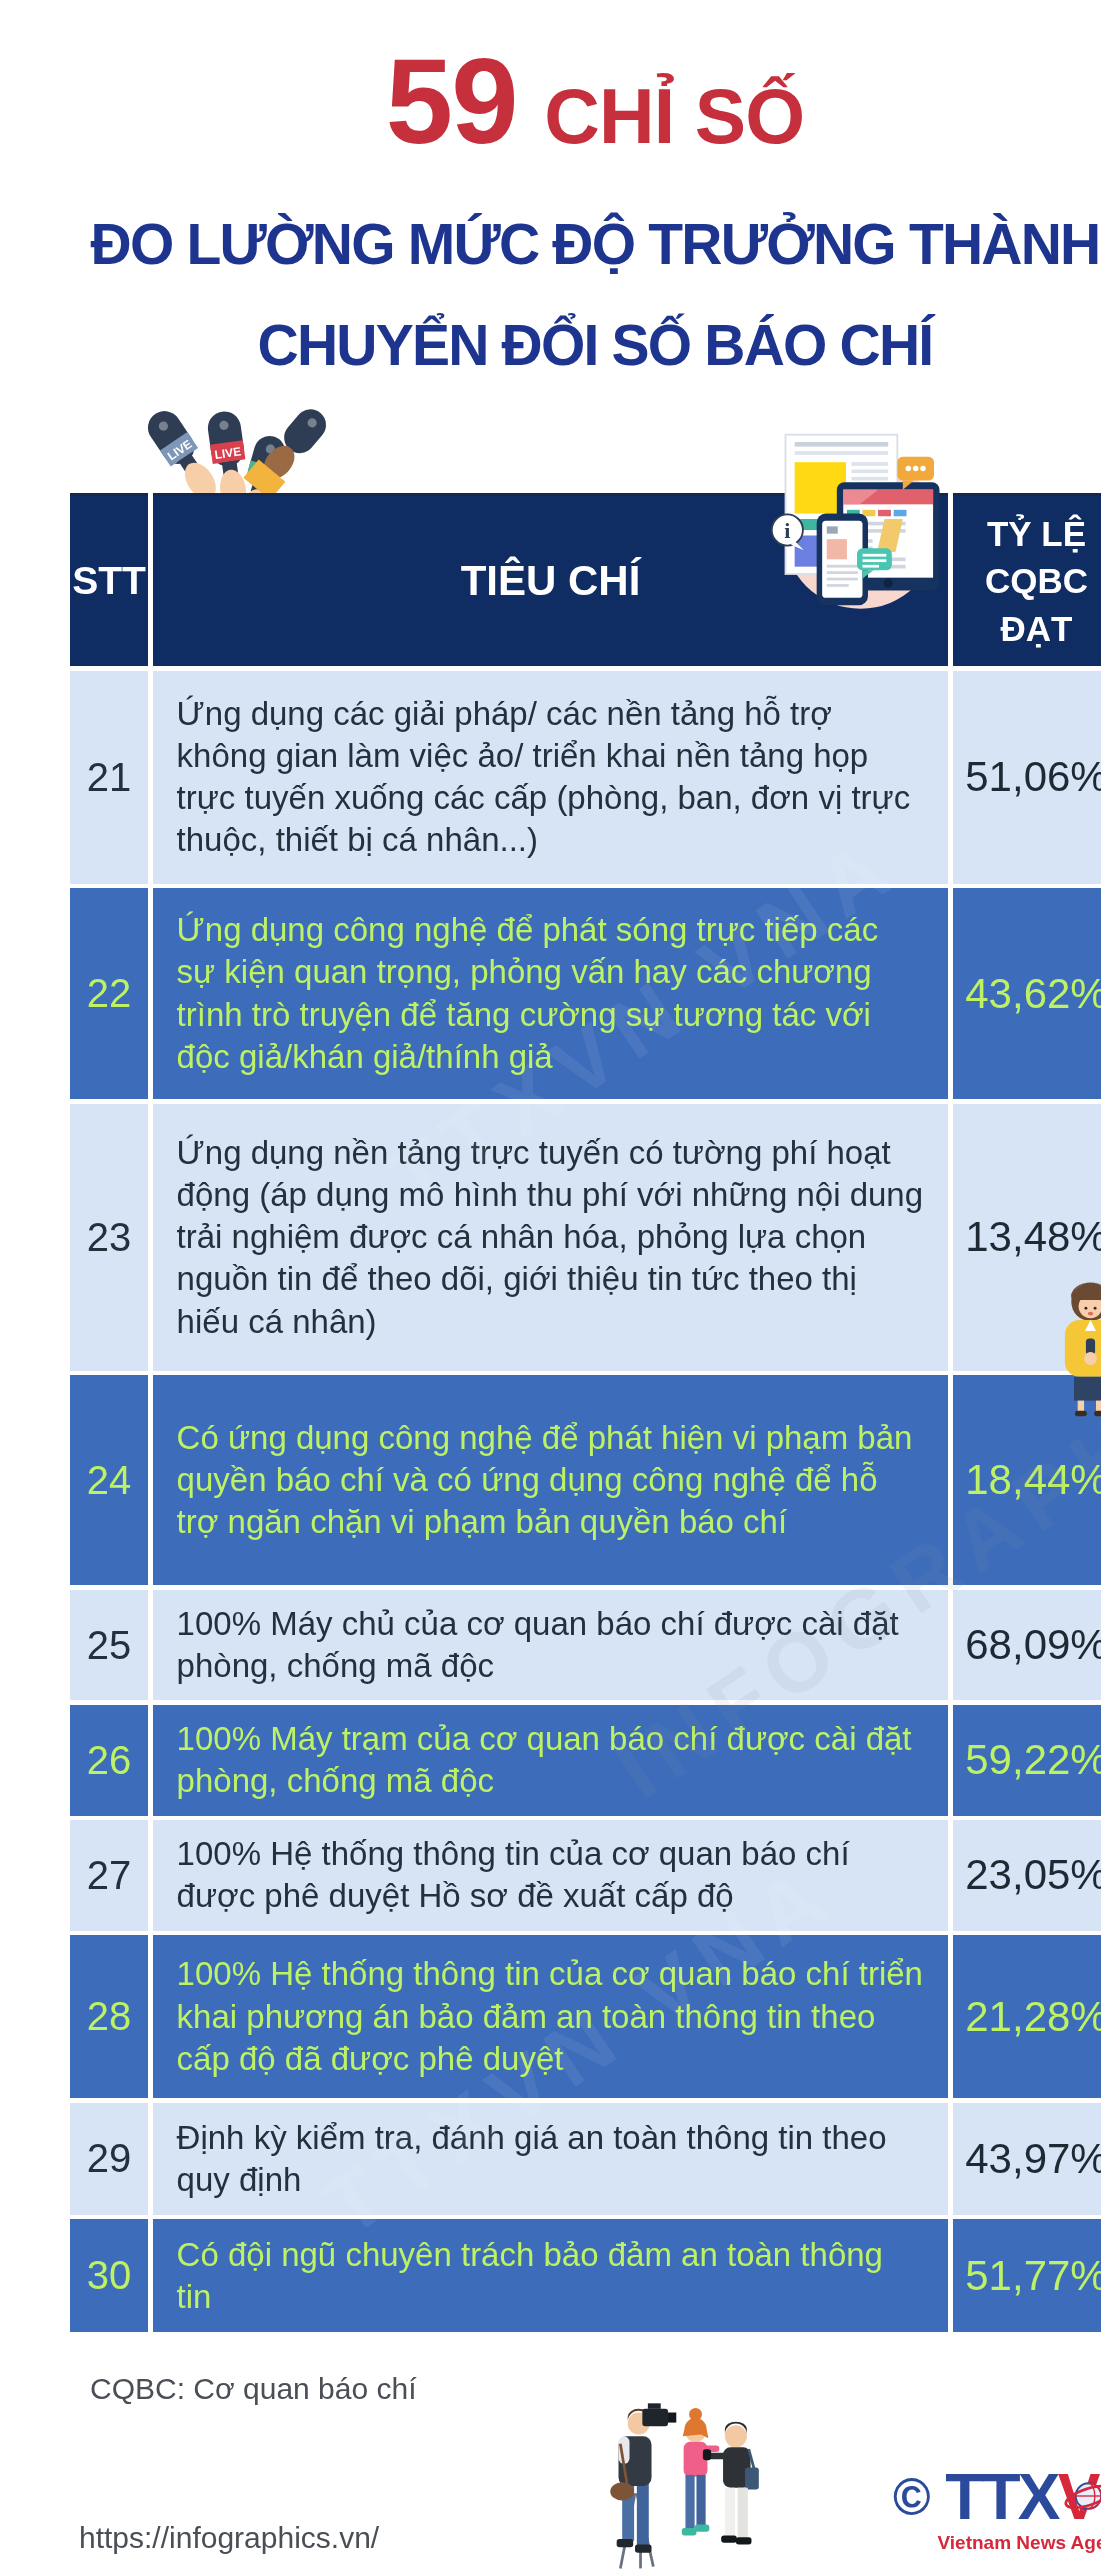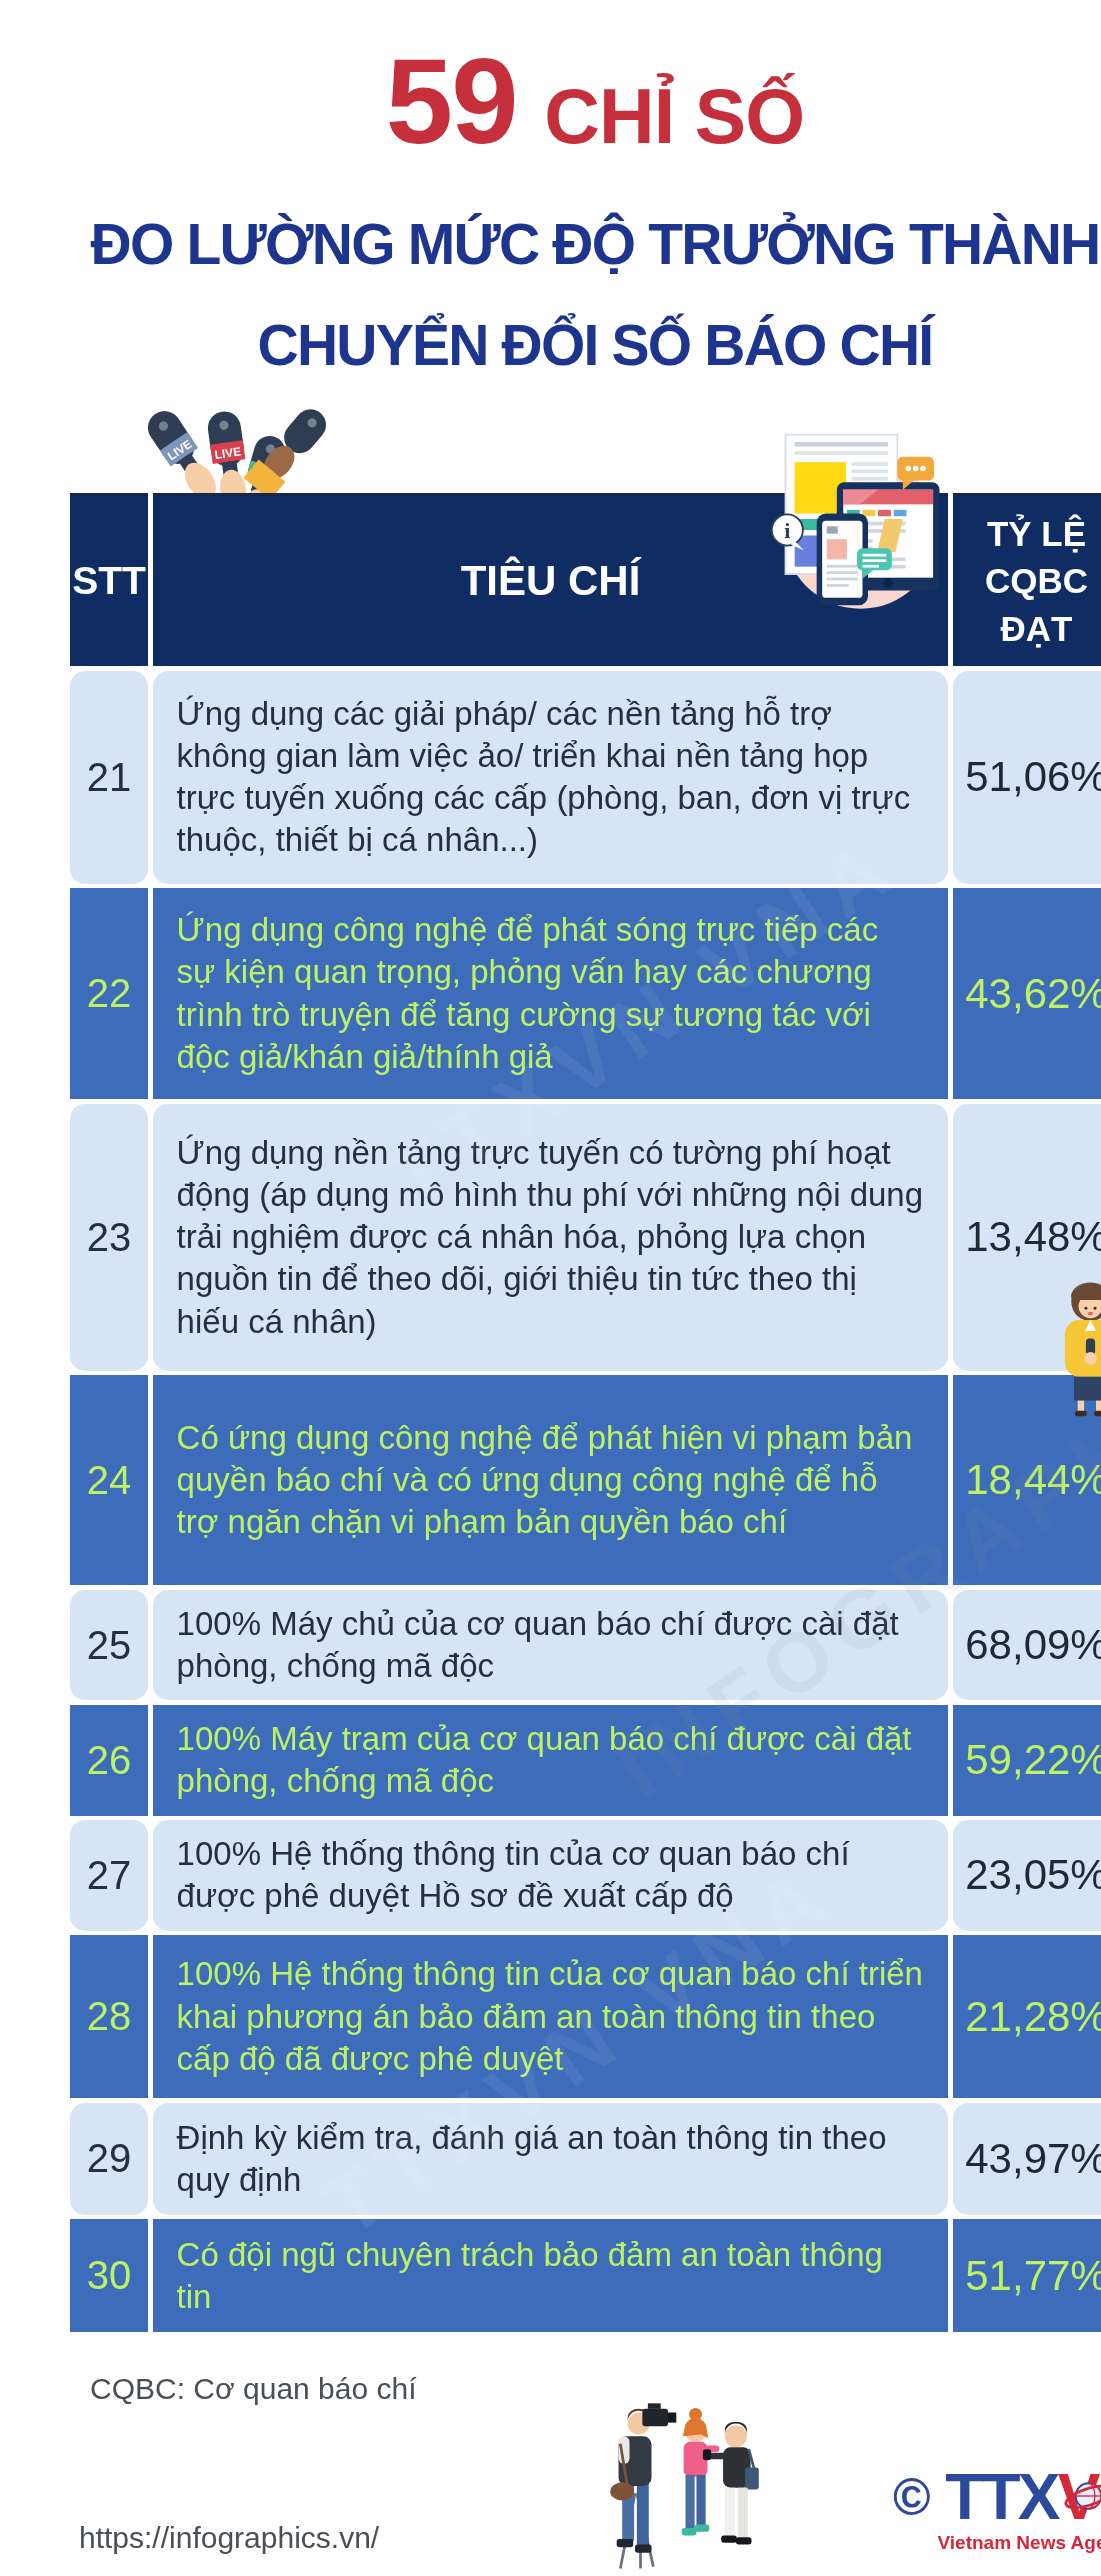--- a/index.html
+++ b/index.html
@@ -19,21 +19,21 @@
   .row{display:grid;grid-template-columns:78px 1fr 167px;gap:4.6px;margin-bottom:4.6px;}
   .cell{display:flex;align-items:center;}
   .header-row .cell{background:#0f2c63;color:#ffffff;font-weight:bold;border-top:3.7px solid #15274a;}
   .header-row{min-height:173px;}
   .header-row .stt{font-size:39px;justify-content:center;}
   .header-row .crit{font-size:42px;justify-content:center;padding:0;}
   .header-row .rate{font-size:35px;line-height:1.35;justify-content:center;text-align:center;padding:0 7.3px;}
   .stt{justify-content:center;font-size:40px;}
   .crit{padding:13px 24px;font-size:33px;line-height:1.28;text-align:left;}
   .rate{justify-content:center;font-size:42px;font-weight:normal;}
-  .light .cell{background:#d7e4f6;color:#25303d;border-radius:15px;}
+  .light .cell{background:#d7e4f6;color:#25303d;}
   .light .rate{color:#1f2933;}
   .dark .cell{background:#3c6cba;color:#bef264;}
 
   
   .wm{position:absolute;z-index:3;color:#ffffff;opacity:0.07;font-weight:bold;font-size:84px;letter-spacing:13px;transform:rotate(-34deg);white-space:nowrap;pointer-events:none;}
   .wm2{color:#8a97a8;opacity:0.10;}
 
   
   .svg-abs{position:absolute;}
 

